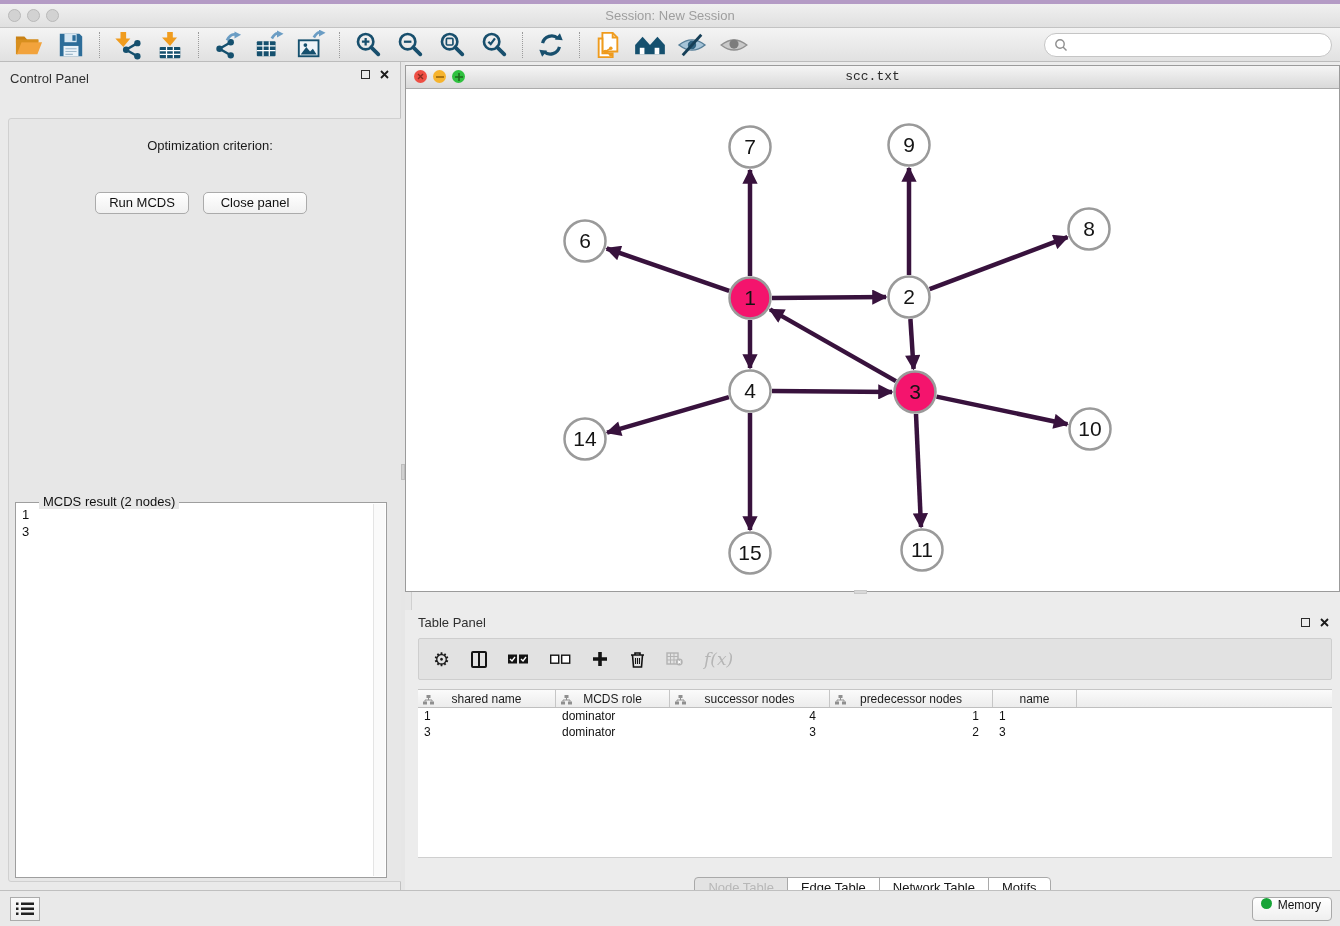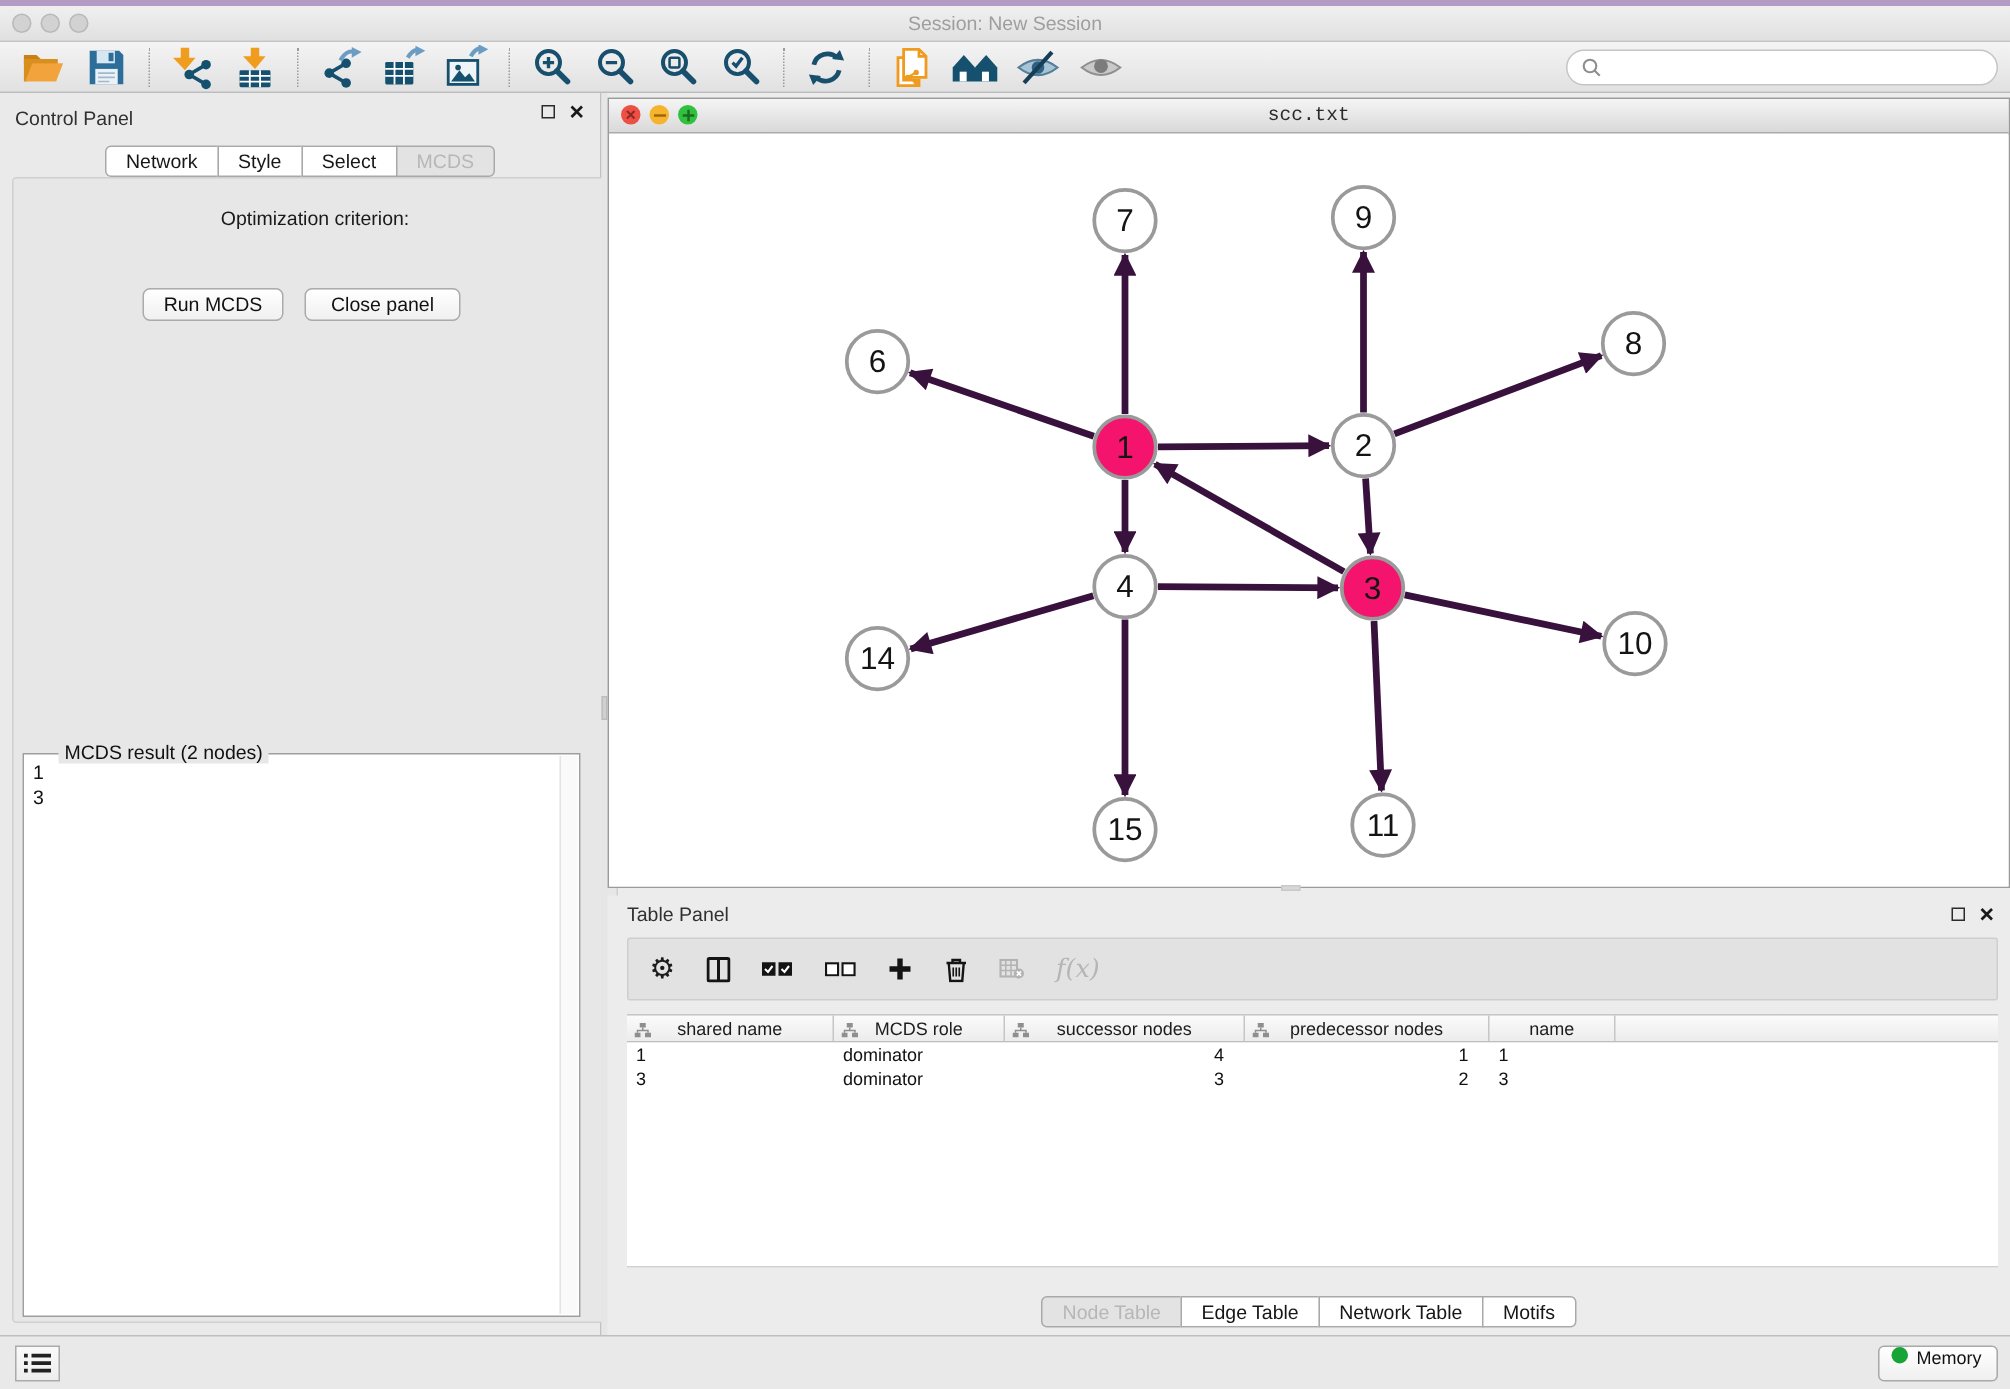--- a/index.html
+++ b/index.html
@@ -74,21 +74,21 @@
   #nw-titlebar { height:23px; background:linear-gradient(#f5f5f5,#d9d9d9); border-bottom:1px solid #ababab; position:relative; }
   .nw-t { position:absolute; top:4px; width:13px; height:13px; border-radius:50%;
     display:flex; align-items:center; justify-content:center; }
   .nw-red { left:8px; background:#ee4f44; }
   .nw-yellow { left:27px; background:#f6b42e; }
   .nw-green { left:46px; background:#2fc13f; }
   #nw-title { text-align:center; font-size:13px; line-height:22px; color:#2a2a2a;font-family:Liberation Mono, monospace; }
   #graph-canvas { position:absolute; top:24px; left:0; right:0; bottom:0; background:#fff; }
 
   
-  #table-panel { position:absolute; left:405px; top:597px; width:935px; height:293px; background:#ececec; }
+  #table-panel { position:absolute; left:405px; top:610px; width:935px; height:293px; background:#ececec; }
   #tp-title { position:absolute; top:5px; left:13px; }
   #tp-toolbar { position:absolute; left:13px; top:28px; width:914px; height:42px; background:#e2e2e2;
     border:1px solid #cecece; border-radius:2px; display:flex; align-items:center; gap:21px; padding-left:14px; }
   .tp-icon { display:flex; align-items:center; justify-content:center; min-width:16px; }
   .gear-i { font-size:19px; color:#1c1c1c; line-height:19px; }
   .fx-i { font-family:"DejaVu Serif",serif; font-style:italic; font-size:17px; color:#b5b5b5;text-align:center; }
   #node-table { position:absolute; left:13px; top:79px; width:914px; }
   .thead { display:flex; height:19px; background:linear-gradient(#fbfbfb,#ececec);
     border-top:1px solid #c6c6c6; border-bottom:1px solid #bfbfbf; }
   .th { position:relative; display:flex; align-items:center; justify-content:center;
@@ -267,26 +267,20 @@
 <div id="control-panel">
   <div id="cp-title" class="panel-title">Control Panel</div>
   <div class="panel-btns">
     <span class="float-btn"></span>
     <span class="close-btn">
       <svg width="9" height="9" viewBox="0 0 9 9">
           <path d="M1 1l7 7M8 1L1 8" stroke="#1a1a1a" stroke-width="1.8"></path>
         </svg>
     </span>
   </div>
-  <div id="control-tabs">
-      <div class="tab">Network</div>
-      <div class="tab">Style</div>
-      <div class="tab">Select</div>
-      <div class="tab selected">MCDS</div>
-    </div>
   <div id="cp-content">
     <div id="opt-label">Optimization criterion:</div>
     <div id="run-btn" class="cp-btn">Run MCDS</div>
     <div id="closepanel-btn" class="cp-btn">Close panel</div>
     <div id="result-title">MCDS result (2 nodes)</div>
     <div id="result-box">
       <div id="result-text">1
 3</div>
       <div id="result-scroll"></div>
     </div>

